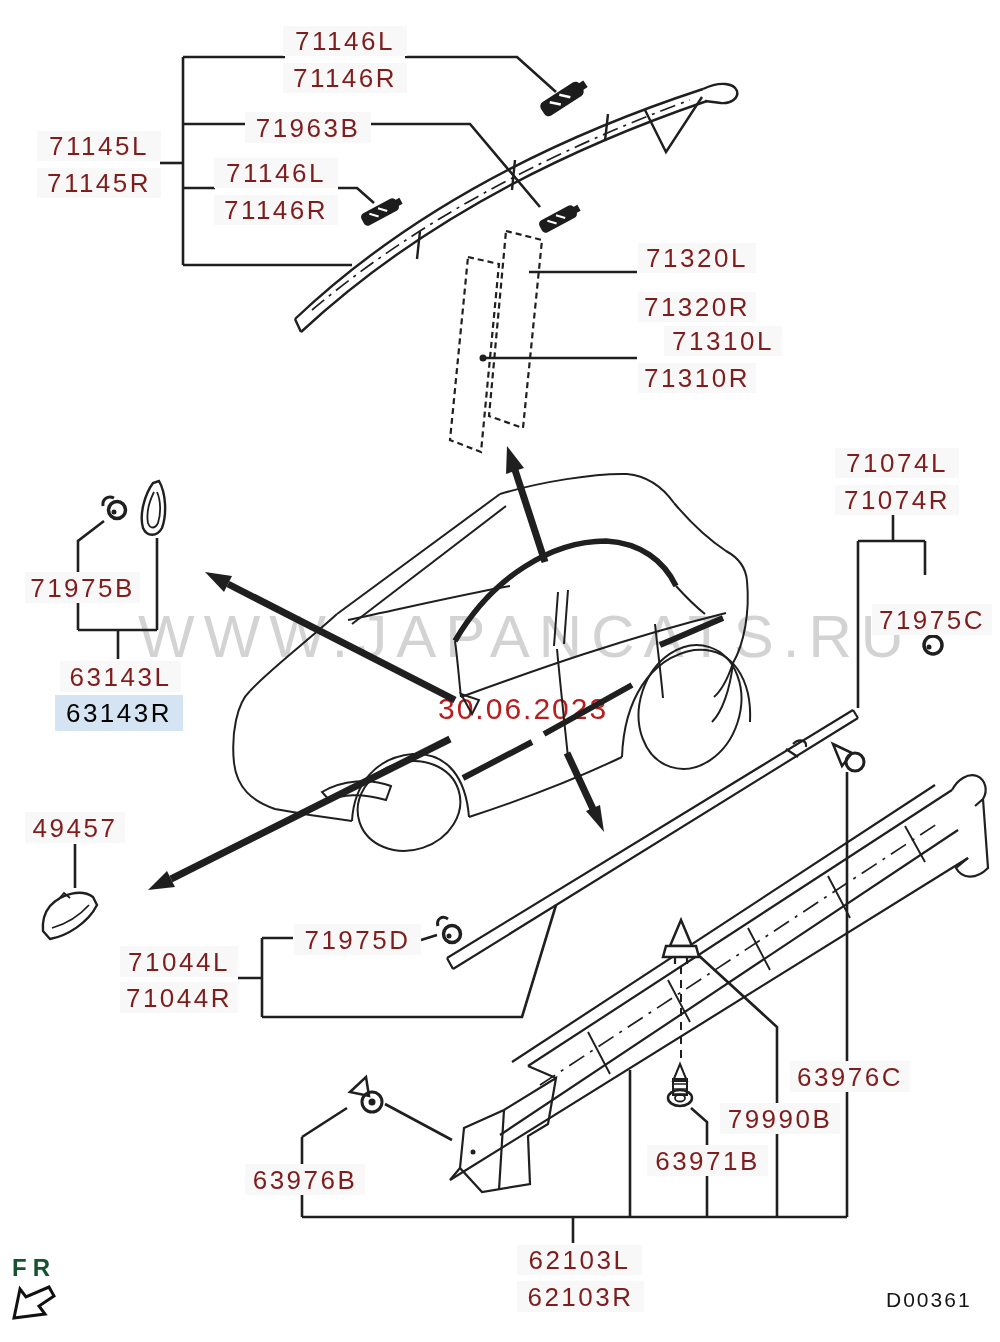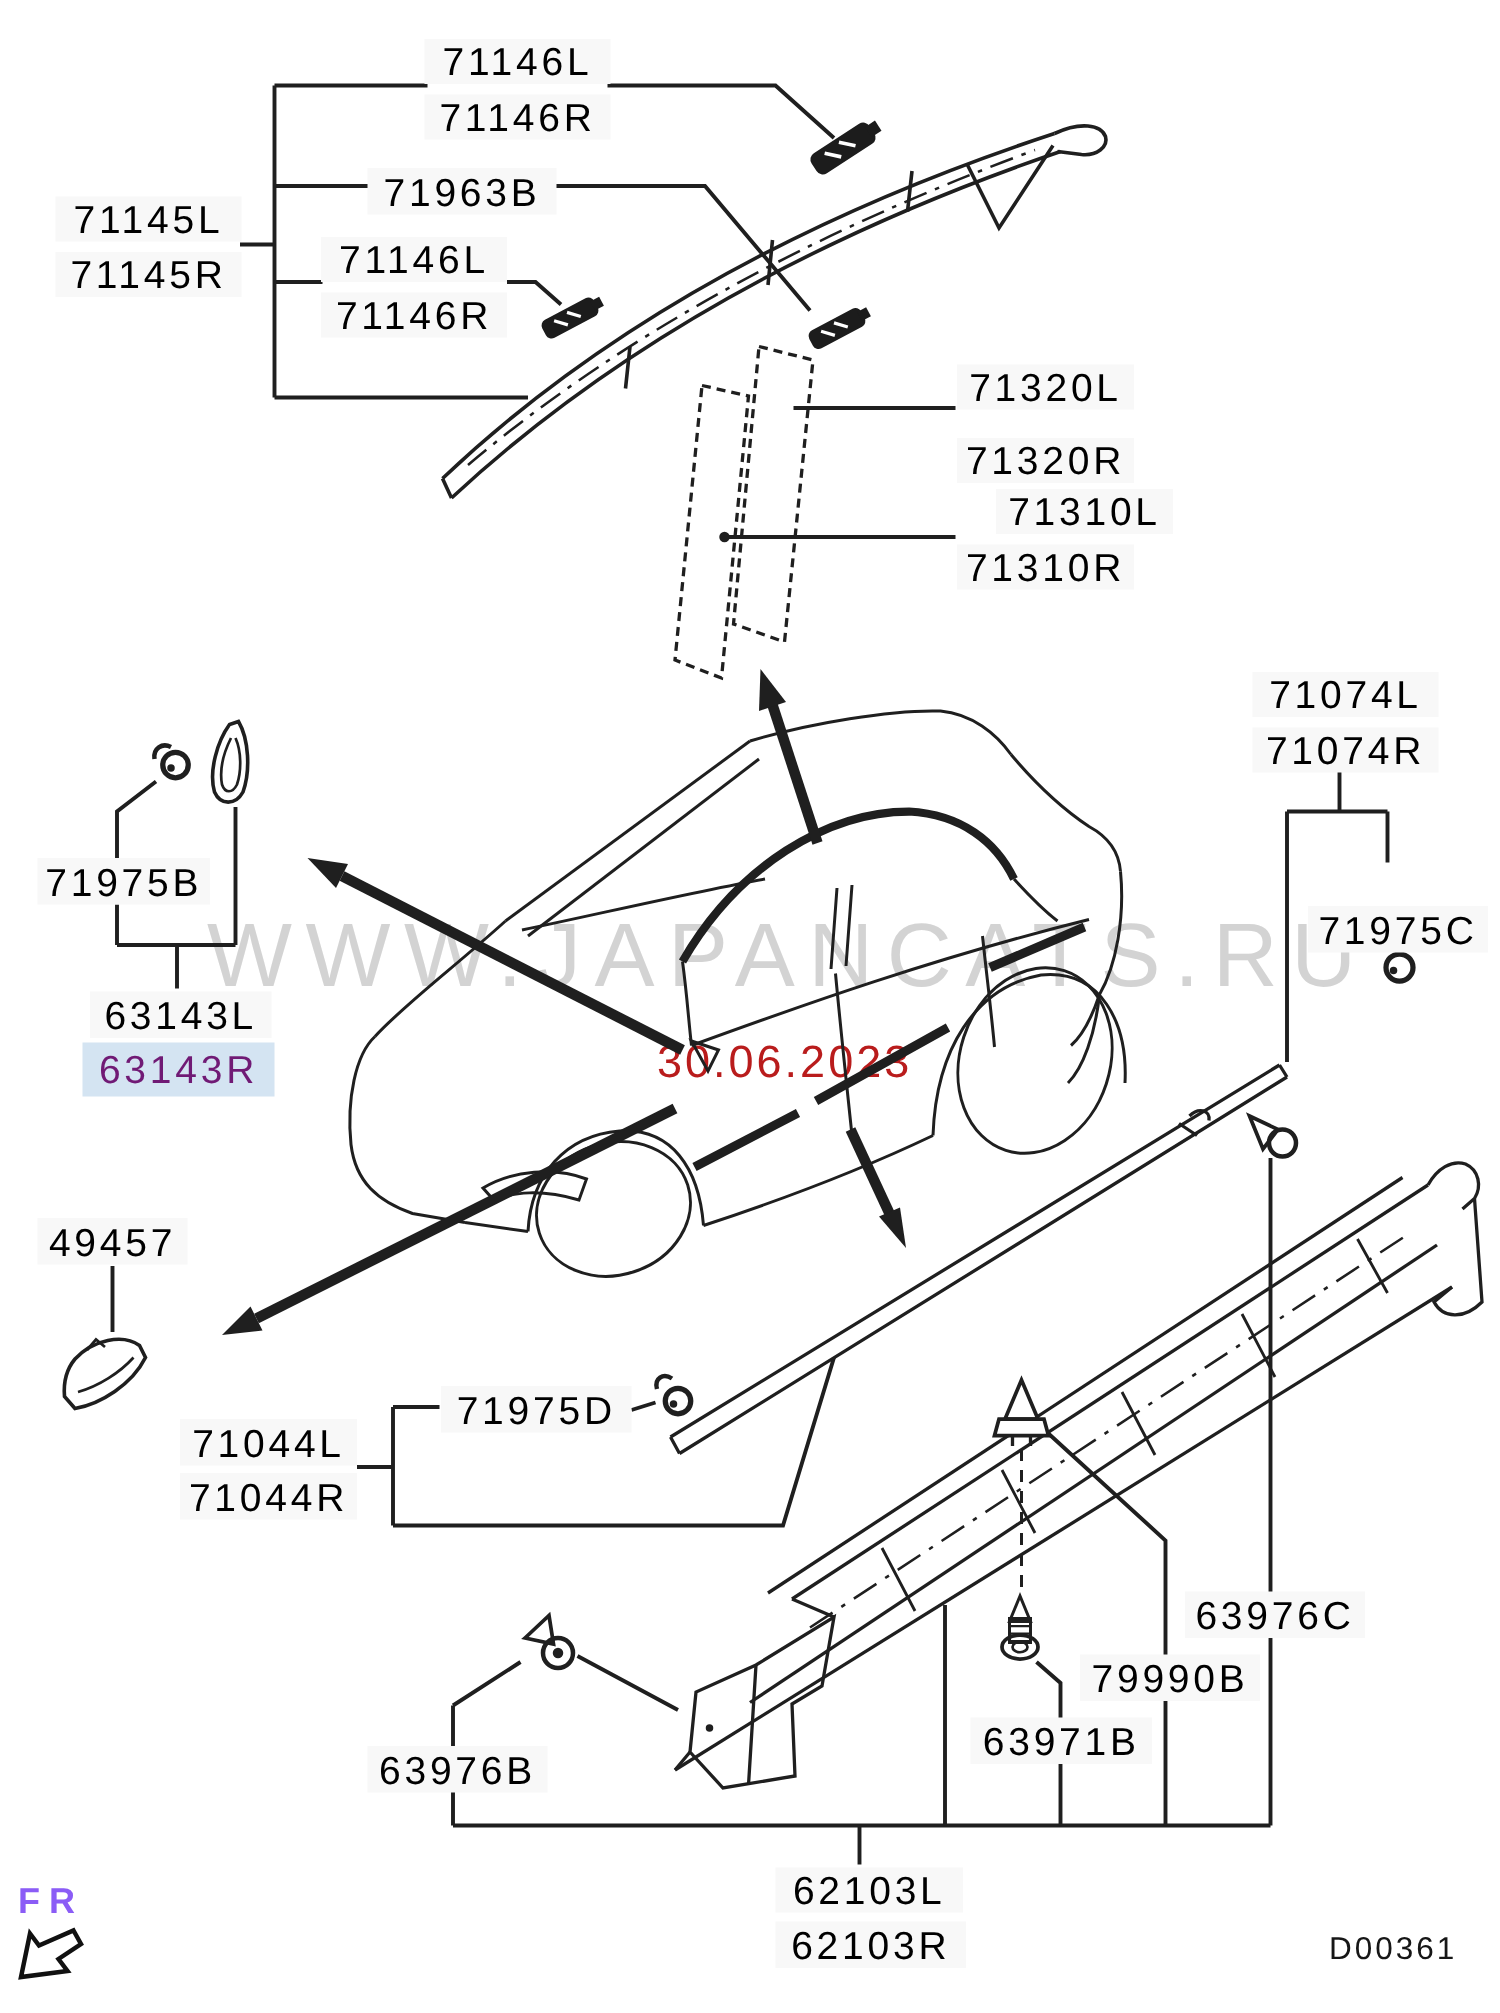--- a/index.html
+++ b/index.html
@@ -1,27 +1,27 @@
 <!DOCTYPE html>
 <html><head>
 <meta charset="utf-8">
 <style>
   html,body{margin:0;padding:0;background:#ffffff;}
   .stage{position:relative;width:1000px;height:1342px;background:#ffffff;overflow:hidden;
          font-family:"Liberation Sans",sans-serif;}
   .stage svg{position:absolute;left:0;top:0;}
   .plabel{position:absolute;display:flex;align-items:center;justify-content:center;
-          font-size:26px;color:#000000;letter-spacing:2.5px;background:#f8f8f8;
+          font-size:26px;color:#7f1d1d;letter-spacing:2.5px;background:#f8f8f8;
           white-space:nowrap;line-height:1;}
-  .plabel.hl{background:#d4e4f2;color:#701a75;}
+  .plabel.hl{background:#d4e4f2;color:#000000;}
   .wm{position:absolute;left:138px;top:602px;font-size:60px;color:#cccccc;
       letter-spacing:9px;opacity:.85;white-space:nowrap;}
   .date{position:absolute;left:438px;top:692px;font-size:30px;color:#b91c1c;letter-spacing:2px;}
   .code{position:absolute;left:886px;top:1288px;font-size:21px;font-weight:normal;color:#161616;letter-spacing:2px;}
-  .fr{position:absolute;left:12px;top:1254px;font-size:24px;font-weight:bold;color:#8b5cf6;letter-spacing:6px;}
+  .fr{position:absolute;left:12px;top:1254px;font-size:24px;font-weight:bold;color:#14532d;letter-spacing:6px;}
 </style>
 </head>
 <body>
 
 <div class="stage">
 
   <div class="wm">WWW.JAPANCATS.RU</div>
   <div class="date">30.06.2023</div>
 
   <svg viewBox="0 0 1000 1342" width="1000" height="1342">

